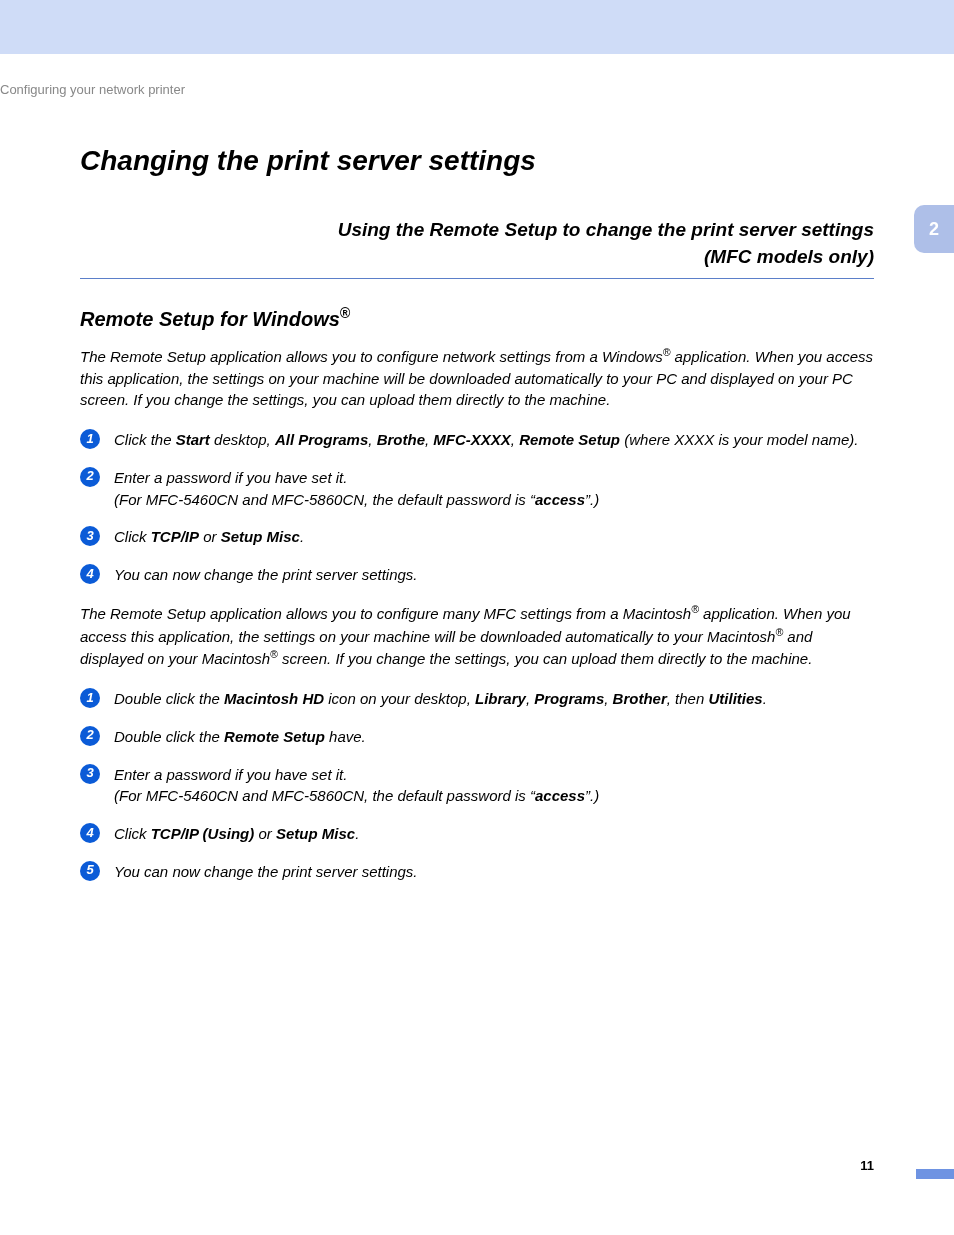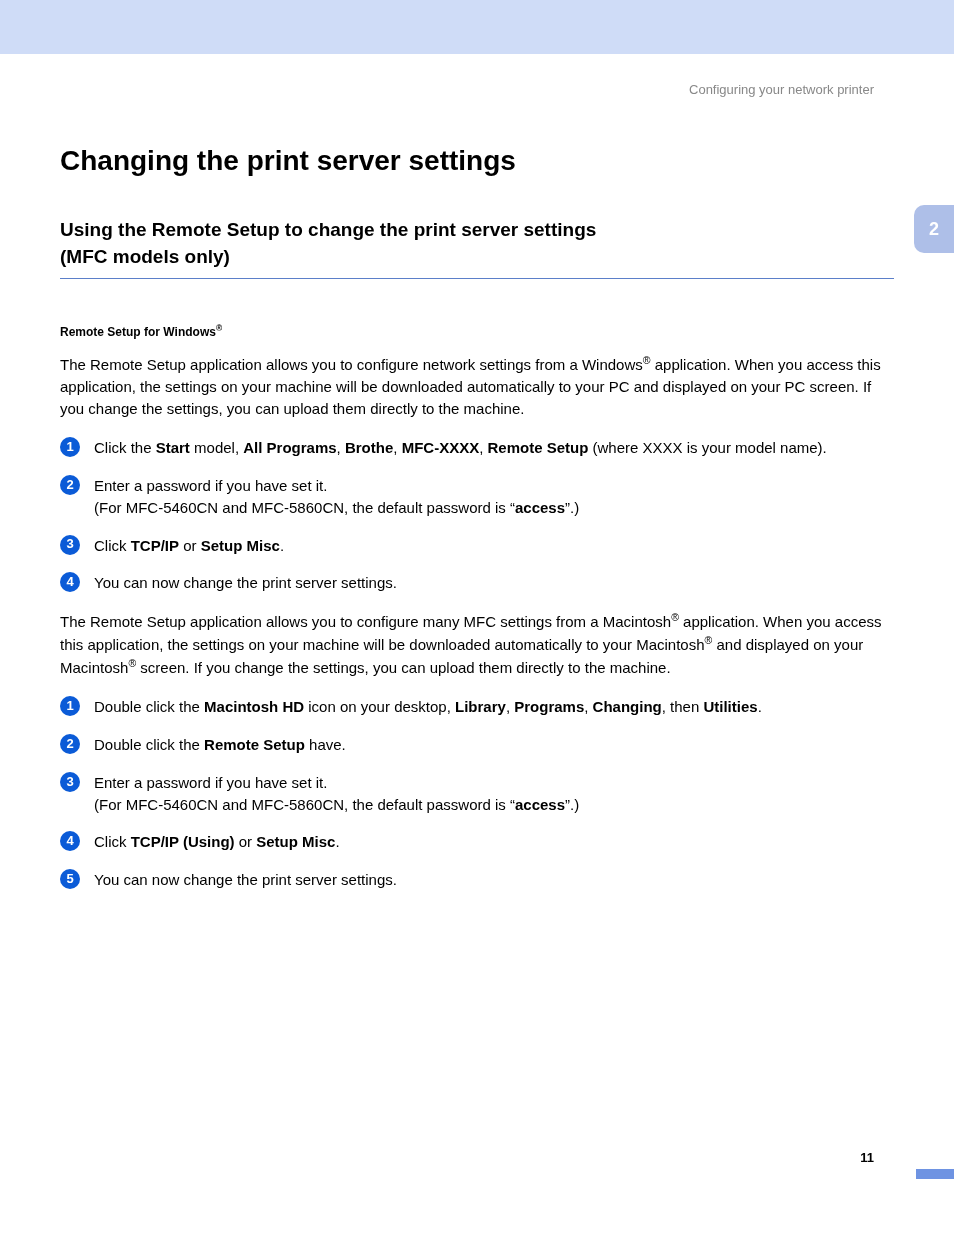--- a/index.html
+++ b/index.html
@@ -11,47 +11,48 @@
     height: 1235px;
     position: relative;
     font-size: 15px;
   }
   .top-band {
     height: 54px;
     background: #cfdcf7;
     width: 100%;
   }
   .header-label {
-    text-align: right;
     color: #888;
     font-size: 13px;
     margin: 28px 80px 0 0;
   }
   .content {
-    padding: 0 60px;
+    padding: 0 80px;
+    font-style: italic;
   }
   h1 {
     font-size: 28px;
     font-weight: bold;
     margin-top: 48px;
     margin-bottom: 40px;
   }
   h2 {
     font-size: 19px;
     font-weight: bold;
     line-height: 1.4;
     padding-bottom: 8px;
     border-bottom: 1.5px solid #5b7fc9;
     margin-bottom: 26px;
+    text-align: right;
   }
   h3 {
-    font-size: 12px;
+    font-size: 20px;
     font-weight: bold;
     margin-bottom: 14px;
-    margin-top: 44px;
+    margin-top: 26px;
   }
   sup { font-size: 0.7em; vertical-align: super; }
   p.body {
     line-height: 1.45;
     margin-bottom: 18px;
   }
   ol.steps {
     list-style: none;
     padding: 0;
     margin: 0 0 12px 0;
@@ -90,21 +91,21 @@
     color: #fff;
     font-weight: bold;
     font-size: 18px;
     display: flex;
     align-items: center;
     justify-content: center;
   }
   .page-num {
     position: absolute;
     right: 80px;
-    bottom: 70px;
+    bottom: 62px;
     font-size: 13px;
     font-weight: bold;
   }
   .corner-mark {
     position: absolute;
     right: 0;
     bottom: 56px;
     width: 38px;
     height: 10px;
     background: #6e93e2;
@@ -132,21 +133,21 @@
     <span>Remote Setup for Windows</span><sup>®</sup>
   </h3>
 
   <p class="body">
     <span>The Remote Setup application allows you to configure network settings from a Windows</span><sup>®</sup><span> application. When you access this application, the settings on your machine will be downloaded automatically to your PC and displayed on your PC screen. If you change the settings, you can upload them directly to the machine.</span>
   </p>
 
   <ol class="steps">
     <li>
       <span class="numcircle">1</span>
-      <span>Click the </span><strong>Start</strong><span> model, </span><strong>All Programs</strong><span>, </span><strong>Brothe</strong><span>, </span><strong>MFC-XXXX</strong><span>, </span><strong>Remote Setup</strong><span> (where XXXX is your model name).</span>
+      <span>Click the </span><strong>Start</strong><span> desktop, </span><strong>All Programs</strong><span>, </span><strong>Brothe</strong><span>, </span><strong>MFC-XXXX</strong><span>, </span><strong>Remote Setup</strong><span> (where XXXX is your model name).</span>
     </li>
     <li>
       <span class="numcircle">2</span>
       <span>Enter a password if you have set it.</span><br>
       <span>(For MFC-5460CN and MFC-5860CN, the default password is “</span><strong>access</strong><span>”.)</span>
     </li>
     <li>
       <span class="numcircle">3</span>
       <span>Click </span><strong>TCP/IP</strong><span> or </span><strong>Setup Misc</strong><span>.</span>
     </li>
@@ -157,21 +158,21 @@
   </ol>
 
 
   <p class="body">
     <span>The Remote Setup application allows you to configure many MFC settings from a Macintosh</span><sup>®</sup><span> application. When you access this application, the settings on your machine will be downloaded automatically to your Macintosh</span><sup>®</sup><span> and displayed on your Macintosh</span><sup>®</sup><span> screen. If you change the settings, you can upload them directly to the machine.</span>
   </p>
 
   <ol class="steps">
     <li>
       <span class="numcircle">1</span>
-      <span>Double click the </span><strong>Macintosh HD</strong><span> icon on your desktop, </span><strong>Library</strong><span>, </span><strong>Programs</strong><span>, </span><strong>Changing</strong><span>, then </span><strong>Utilities</strong><span>.</span>
+      <span>Double click the </span><strong>Macintosh HD</strong><span> icon on your desktop, </span><strong>Library</strong><span>, </span><strong>Programs</strong><span>, </span><strong>Brother</strong><span>, then </span><strong>Utilities</strong><span>.</span>
     </li>
     <li>
       <span class="numcircle">2</span>
       <span>Double click the </span><strong>Remote Setup</strong><span> have.</span>
     </li>
     <li>
       <span class="numcircle">3</span>
       <span>Enter a password if you have set it.</span><br>
       <span>(For MFC-5460CN and MFC-5860CN, the default password is “</span><strong>access</strong><span>”.)</span>
     </li>

